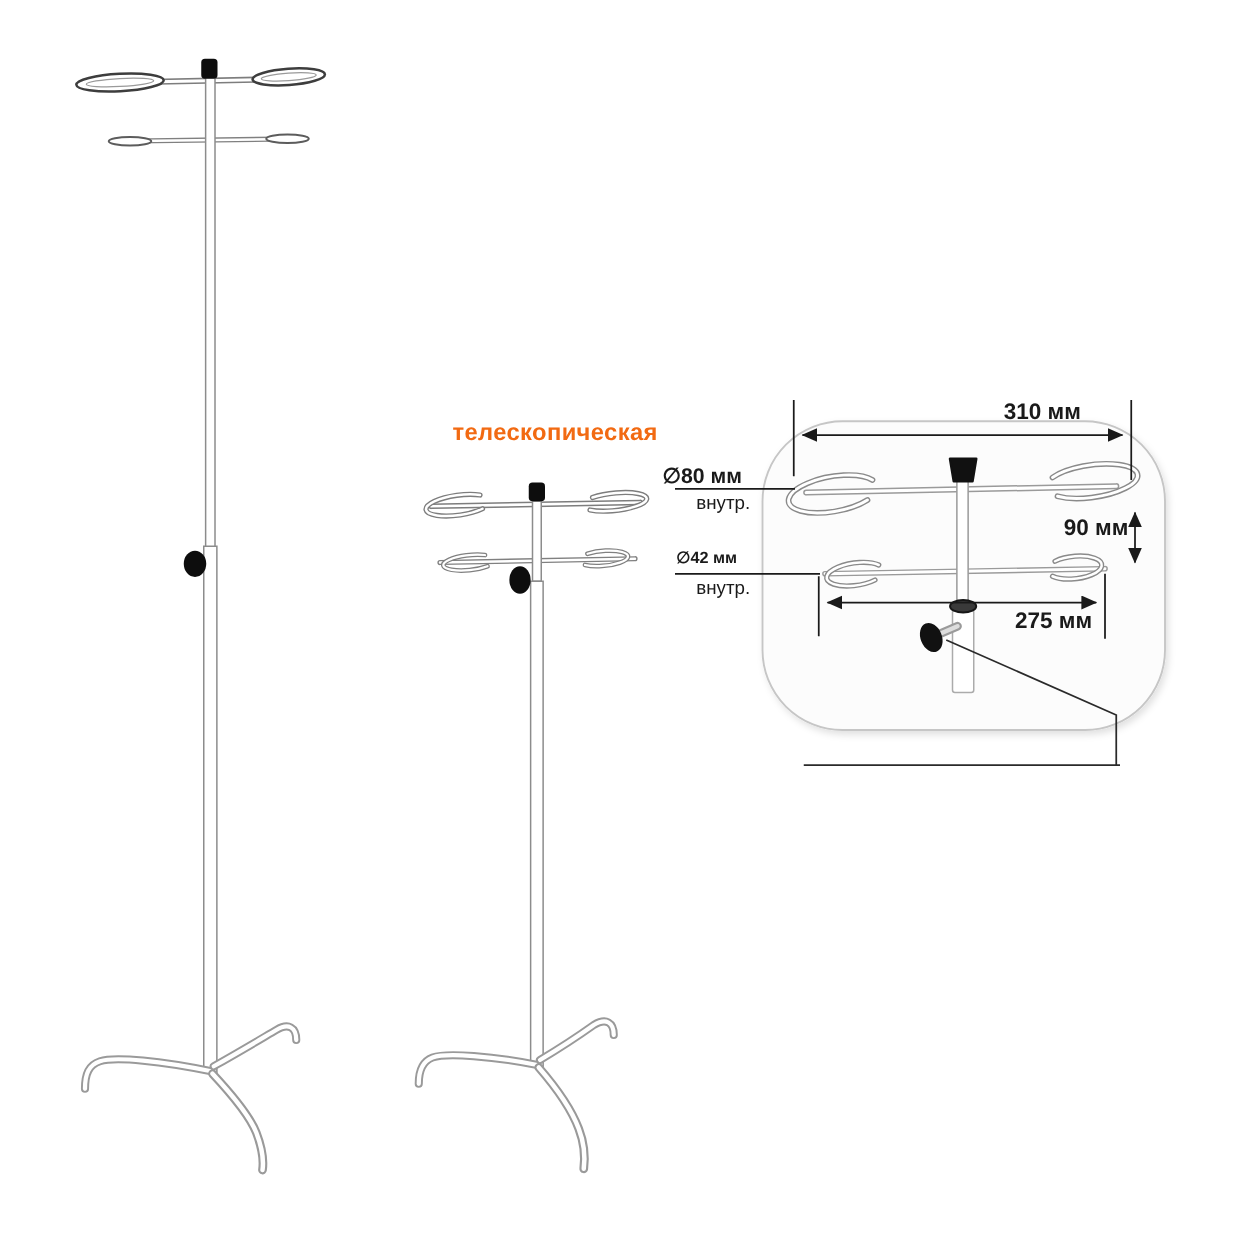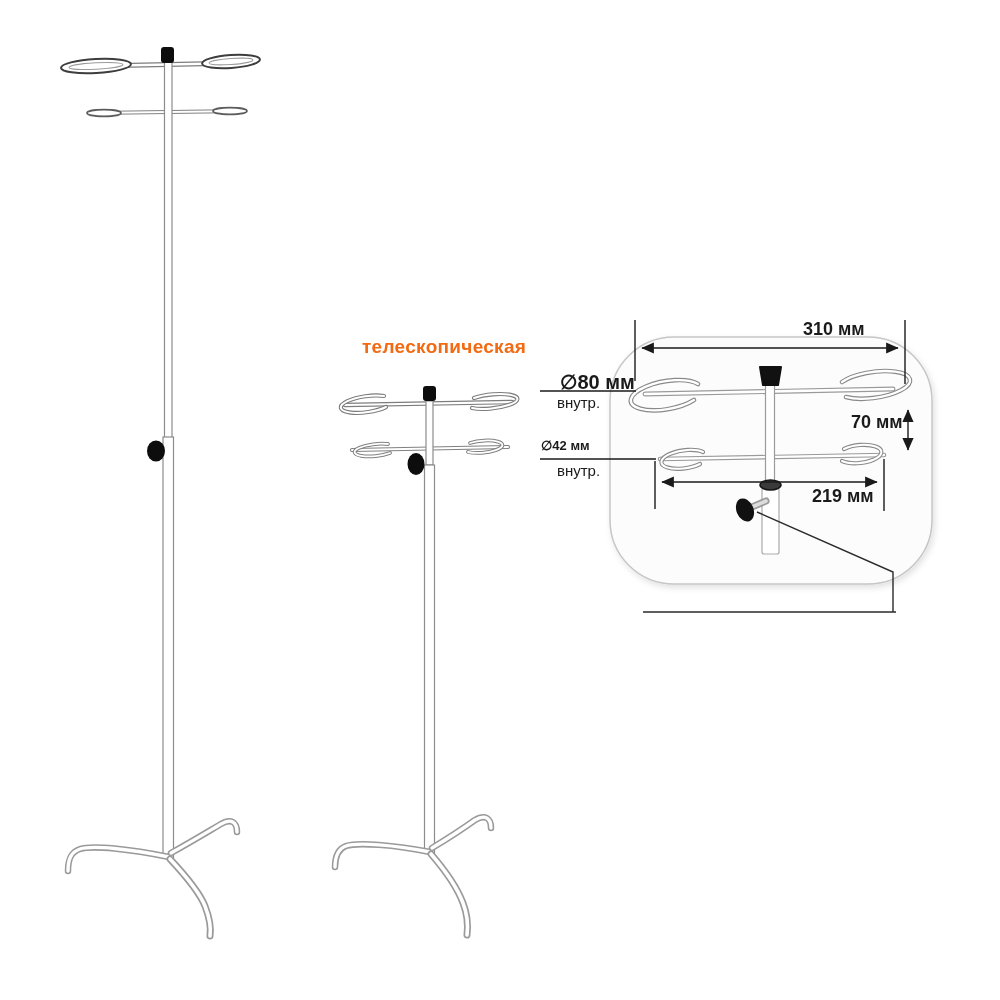--- a/index.html
+++ b/index.html
@@ -13,21 +13,21 @@
   #stage svg{position:absolute;left:0;top:0;}
   .lbl{position:absolute;white-space:nowrap;color:#1a1a1a;}
   .lbl.b{font-weight:bold;}
   .lbl-telescopic{
     left:362px;top:336px;
     font-size:19px;font-weight:bold;color:#f26a12;letter-spacing:.3px;
   }
   .lbl-310{left:803px;top:319px;font-size:18px;}
   .lbl-90{left:851px;top:412px;font-size:18px;}
   .lbl-275{left:812px;top:486px;font-size:18px;}
-  .lbl-dia80{left:560px;top:370px;font-size:20px;text-align:right;}
+  .lbl-dia80{left:530px;top:370px;font-size:17px;text-align:right;}
   .lbl-note80{left:557px;top:394px;font-size:15px;}
   .lbl-dia42{left:541px;top:438px;font-size:13px;}
   .lbl-note42{left:557px;top:462px;font-size:15px;}
   .lbl-callout{left:659px;top:592px;font-size:15.5px;word-spacing:5px;}
 </style>
 </head>
 <body>
 
 <div id="stage">
 
@@ -146,22 +146,22 @@
       <path d="M540,459 L656,459"></path>
       <path d="M757,512 L893,572 L893,612" stroke="#2a2a2a"></path>
       <path d="M643,612 L896,612" stroke="#2a2a2a"></path>
     </g>
   </g>
 </svg>
 
 <div class="lbl lbl-telescopic">телескопическая</div>
 
 <div class="lbl b lbl-310">310 мм</div>
-<div class="lbl b lbl-90">70 мм</div>
-<div class="lbl b lbl-275">219 мм</div>
+<div class="lbl b lbl-90">90 мм</div>
+<div class="lbl b lbl-275">275 мм</div>
 
 <div class="lbl b lbl-dia80">∅80 мм</div>
 <div class="lbl  lbl-note80">внутр.</div>
 <div class="lbl b lbl-dia42">∅42 мм</div>
 <div class="lbl  lbl-note42">внутр.</div>
 
 
 </div>
 
 </body></html>

